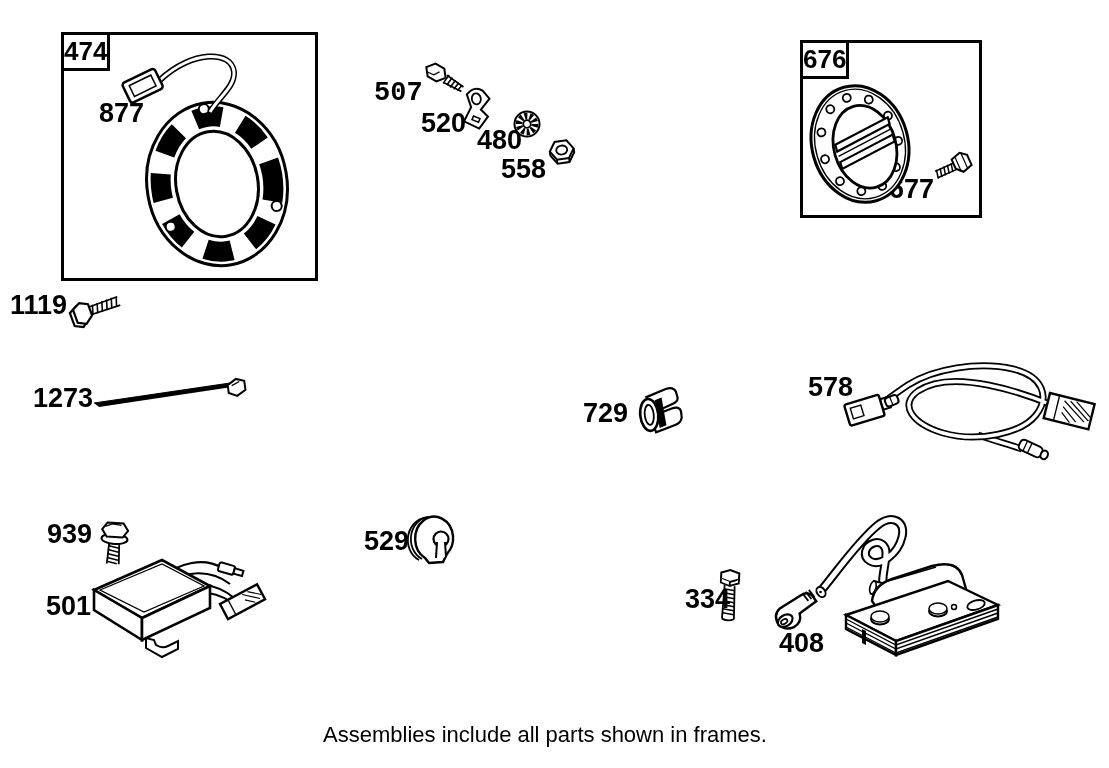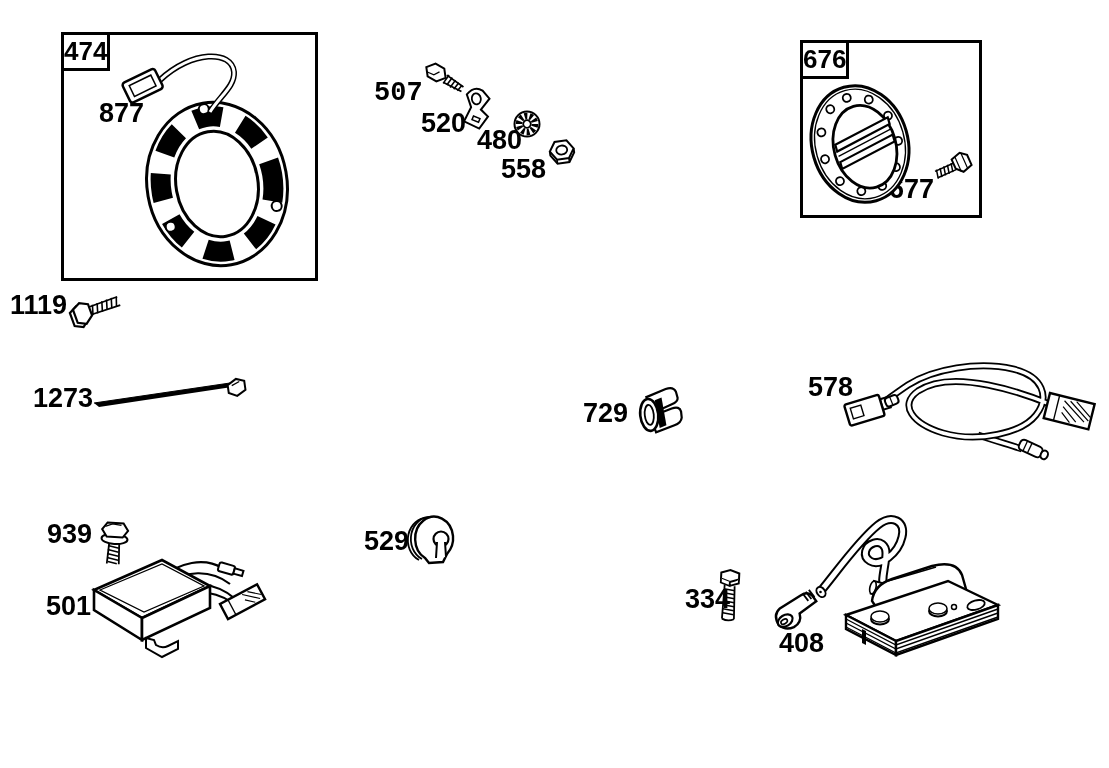--- a/index.html
+++ b/index.html
@@ -257,14 +257,15 @@
     <ellipse cx="122" cy="102" rx="9" ry="5.5" fill="#fff" stroke="#000" stroke-width="2"></ellipse>
     <ellipse cx="122" cy="99.5" rx="9" ry="5.5" fill="#fff" stroke="#000" stroke-width="1.5"></ellipse>
     <polygon points="30,106 30,120 80,146 80,132" fill="#fff" stroke="#000" stroke-width="2.4"></polygon>
     <polygon points="80,132 80,146 182,110 182,96" fill="#fff" stroke="#000" stroke-width="2.4"></polygon>
     <path class="ln" d="M 30 110 L 80 136 L 182 100" stroke-width="1.4"></path>
     <path class="ln" d="M 30 114 L 80 140 L 182 104" stroke-width="1.4"></path>
     <path class="ln" d="M 30 118 L 80 144 L 182 108" stroke-width="1.4"></path>
     <polygon points="46,120 50,122 50,136 46,134" fill="#000"></polygon>
   </svg>
 
+  <div class="caption">Assemblies include all parts shown in frames.</div>
 
 </div>
 
 </body></html>

